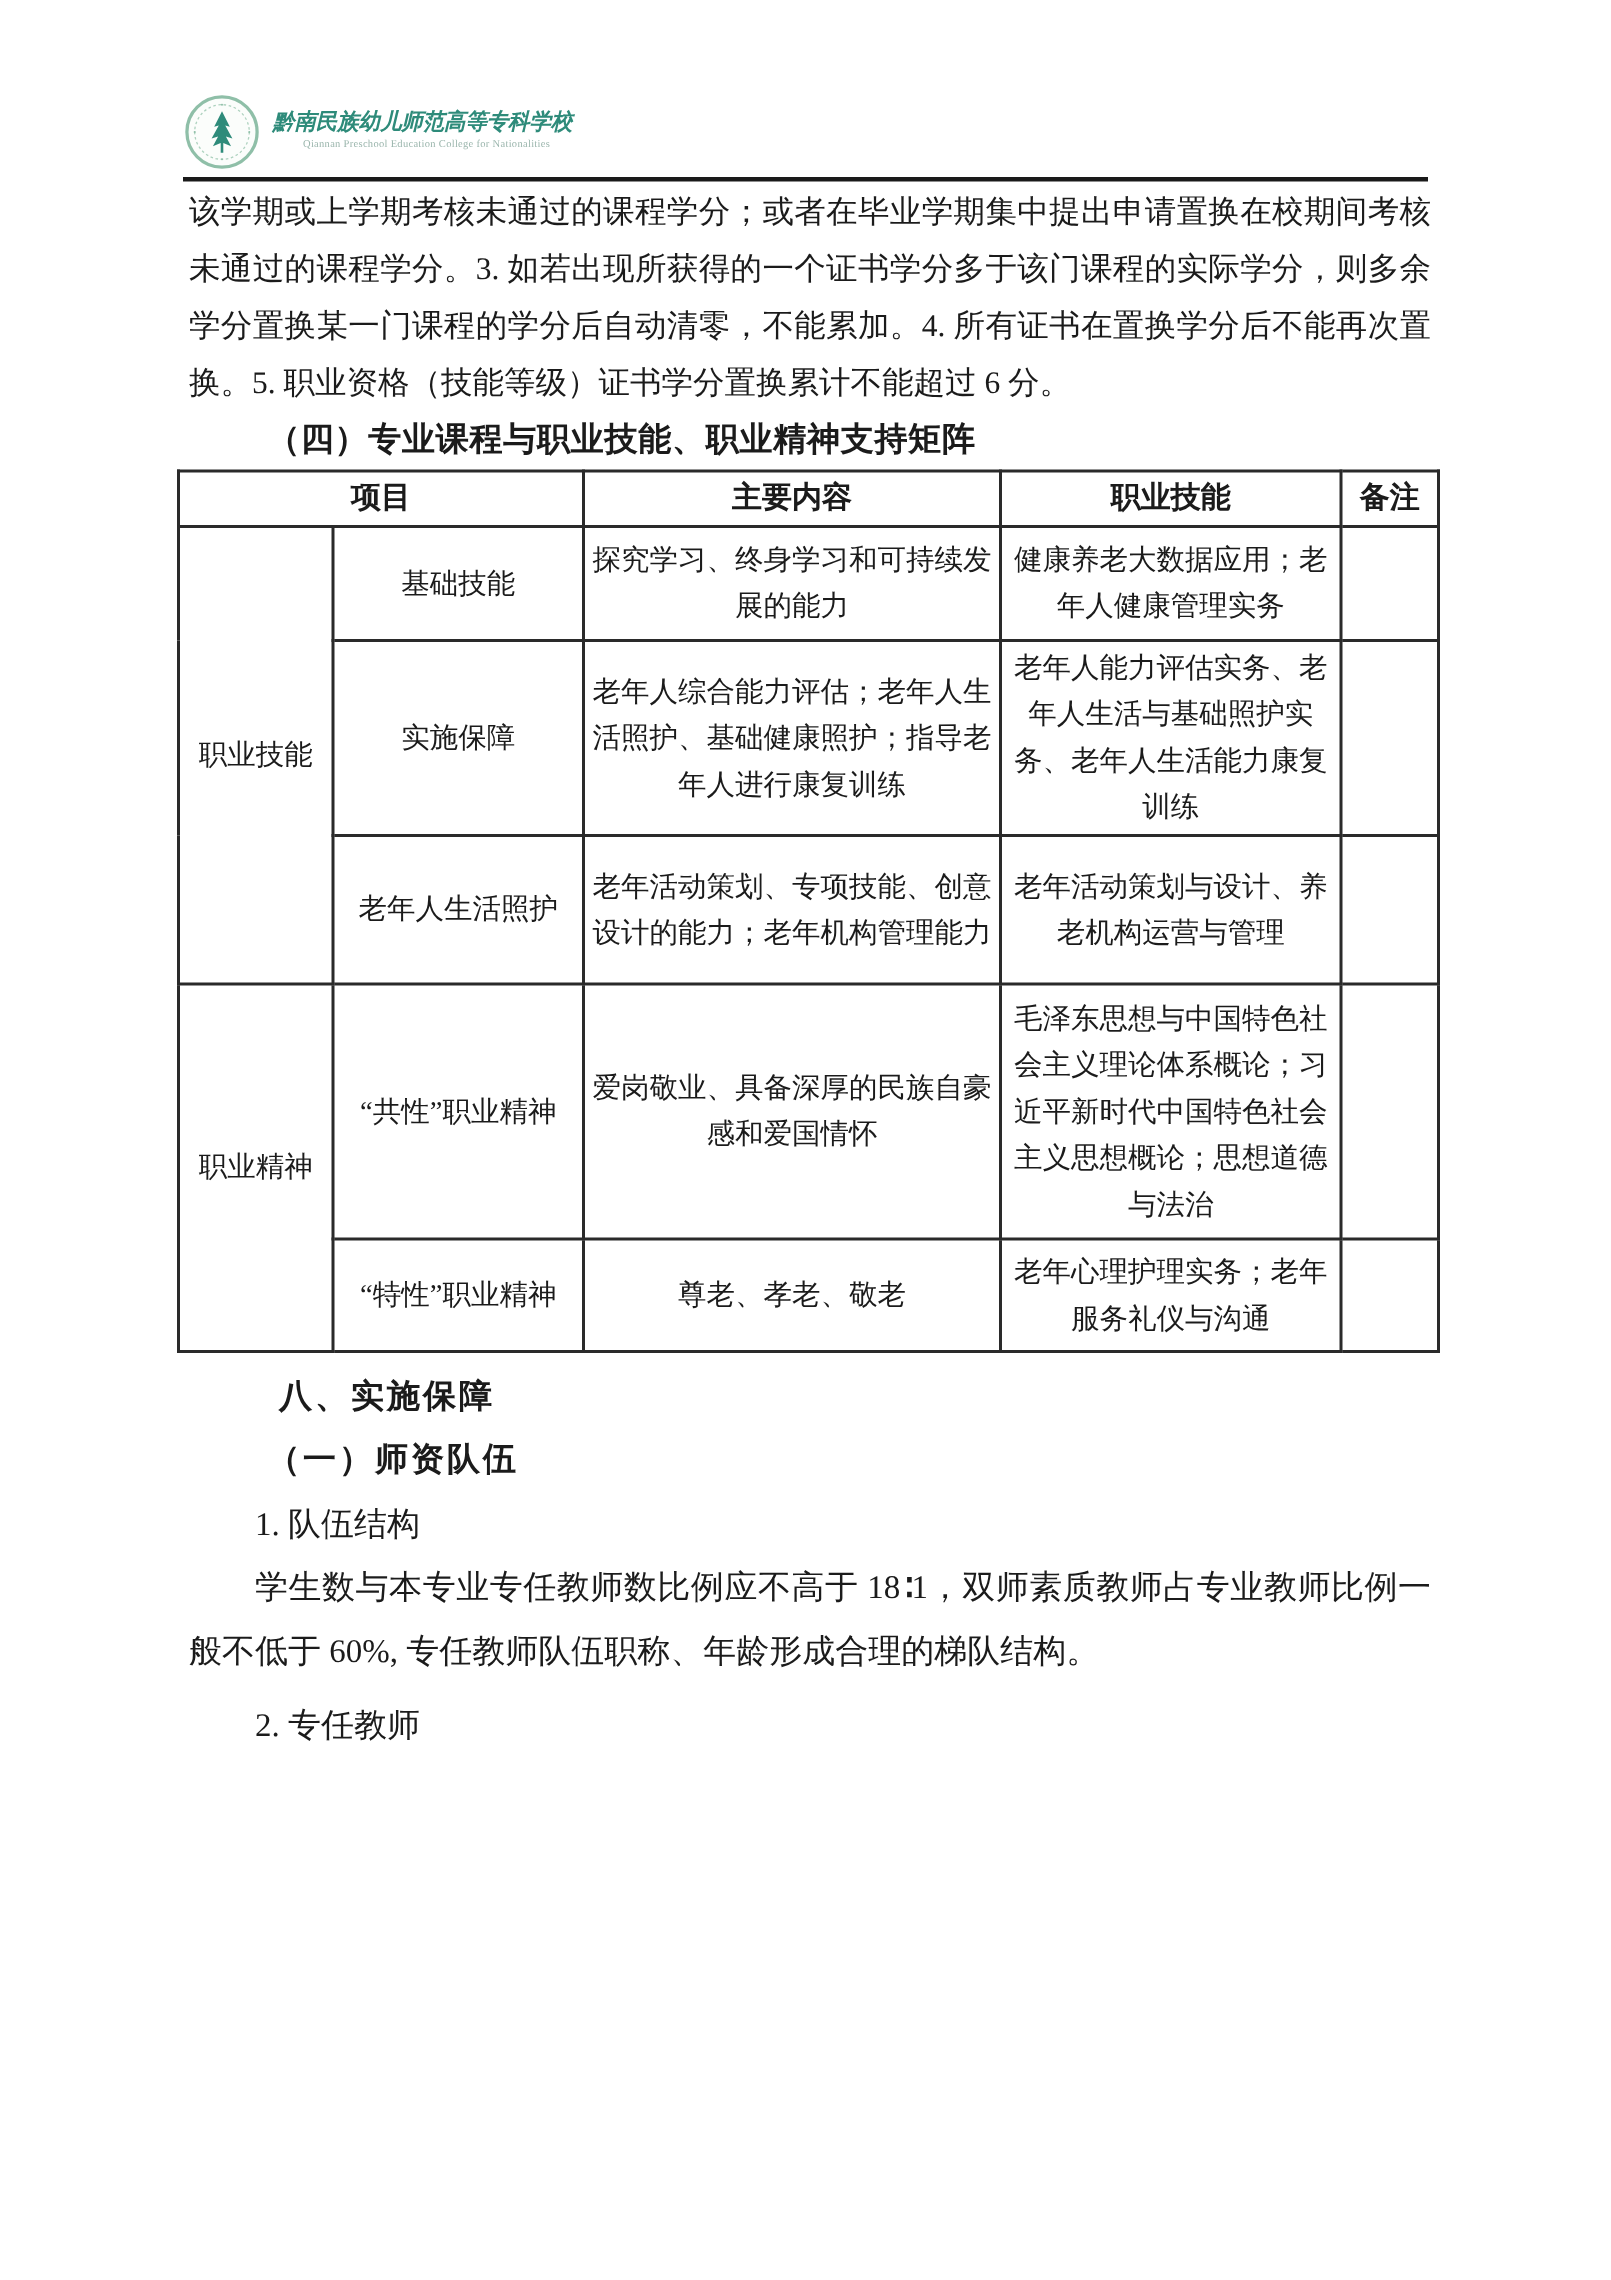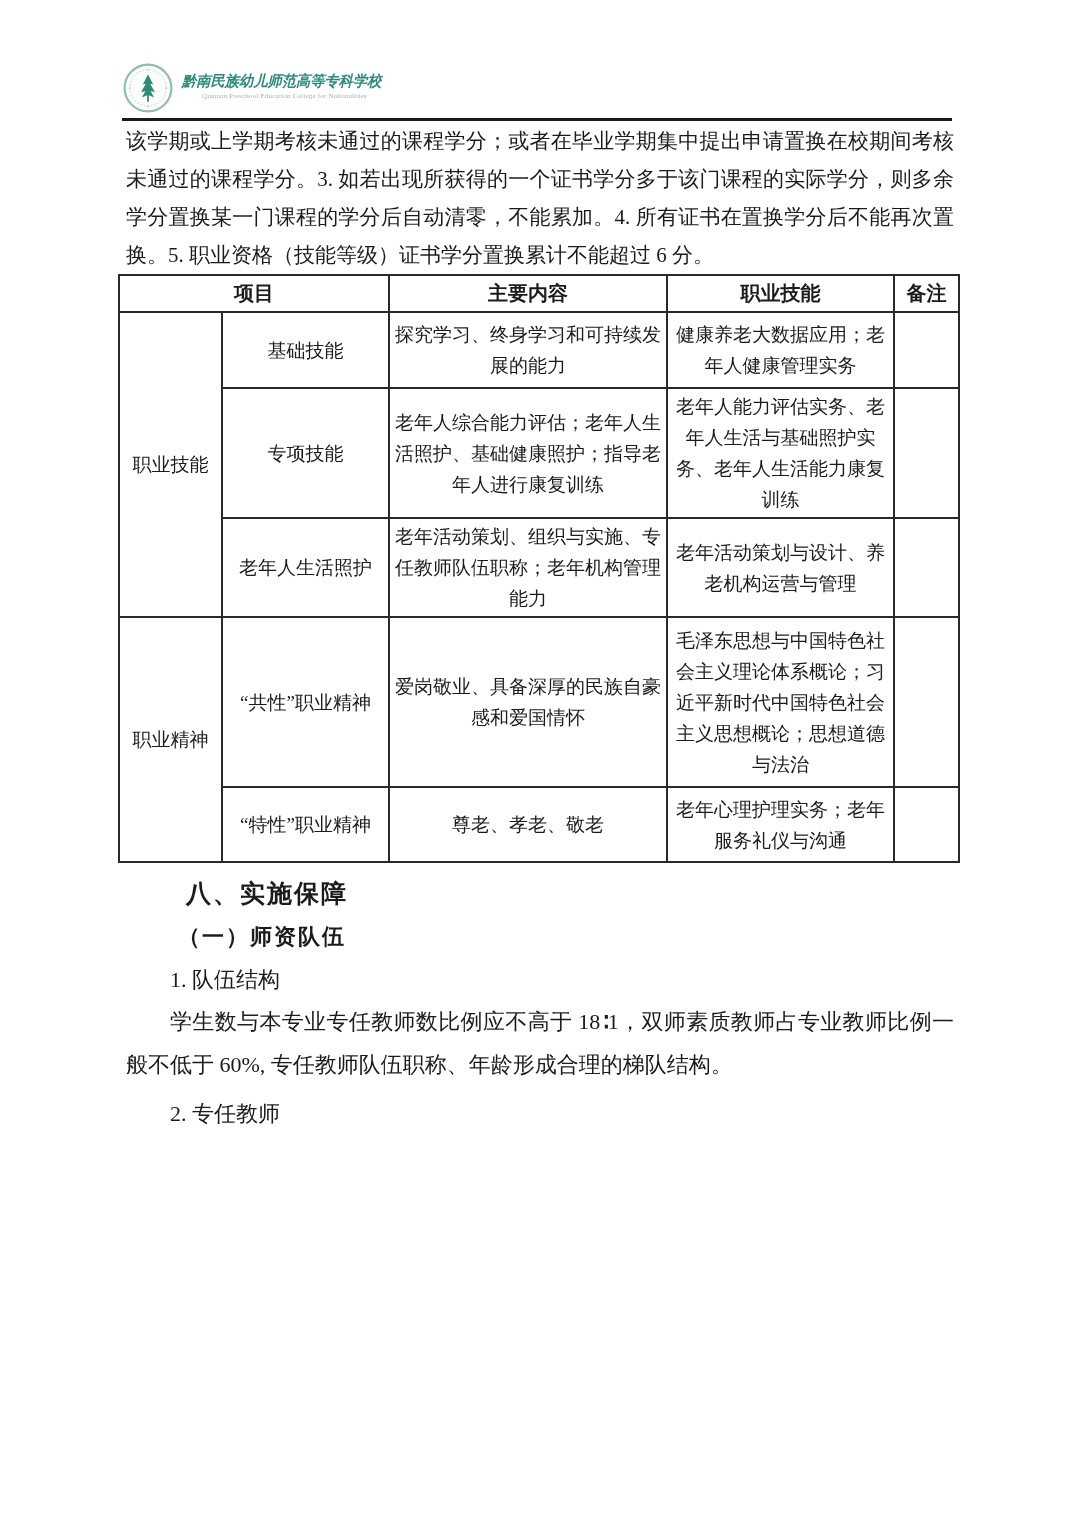--- a/index.html
+++ b/index.html
@@ -48,21 +48,21 @@
   }
   .para.first { margin-top: 0; }
   .para.loose { font-size: 22px; line-height: 43px; margin-top: 5px; }
   .indent2 { text-indent: 2em; }
   .h-matrix {
     font-size: 22px; font-weight: bold;
     margin: 4px 0 5px 60px;
     letter-spacing: 0.5px;
   }
   .h-big {
-    font-size: 25px; font-weight: bold;
+    font-size: 22px; font-weight: bold;
     margin: 14px 0 0 68px; letter-spacing: 2px;
   }
   .h-sub {
     font-size: 22px; font-weight: bold;
     margin: 12px 0 0 60px; letter-spacing: 2px;
   }
   .h-num {
     font-size: 22px; font-weight: normal;
     margin: 13px 0 0 0; text-indent: 2em;
     padding-left: 8px;
@@ -112,20 +112,21 @@
         <div class="logo-en">Qiannan Preschool Education College for Nationalities</div>
       </div>
     </div>
     <div class="hdr-rule"></div>
   </div>
 
   <div class="main">
 
     <p class="para first">该学期或上学期考核未通过的课程学分；或者在毕业学期集中提出申请置换在校期间考核未通过的课程学分。3. 如若出现所获得的一个证书学分多于该门课程的实际学分，则多余学分置换某一门课程的学分后自动清零，不能累加。4. 所有证书在置换学分后不能再次置换。5. 职业资格（技能等级）证书学分置换累计不能超过 6 分。</p>
 
+    <h3 class="h-matrix">（四）专业课程与职业技能、职业精神支持矩阵</h3>
 
     <table class="matrix">
       <colgroup>
         <col style="width:103px">
           <col style="width:167px">
           <col style="width:278px">
           <col style="width:227px">
           <col style="width:65px">
       </colgroup>
       <thead>
@@ -138,28 +139,28 @@
       </thead>
       <tbody>
         <tr class="tr-1">
           <td rowspan="3">职业技能</td>
           <td class="cell-item">基础技能</td>
           <td>探究学习、终身学习和可持续发展的能力</td>
           <td>健康养老大数据应用；老年人健康管理实务</td>
           <td></td>
         </tr>
         <tr class="tr-2">
-          <td class="cell-item">专项技能</td>
+          <td class="cell-item">实施保障</td>
           <td>老年人综合能力评估；老年人生活照护、基础健康照护；指导老年人进行康复训练</td>
           <td>老年人能力评估实务、老年人生活与基础照护实务、老年人生活能力康复训练</td>
           <td></td>
         </tr>
         <tr class="tr-3">
           <td class="cell-item">老年人生活照护</td>
-          <td>老年活动策划、组织与实施、专任教师队伍职称；老年机构管理能力</td>
+          <td>老年活动策划、专项技能、创意设计的能力；老年机构管理能力</td>
           <td>老年活动策划与设计、养老机构运营与管理</td>
           <td></td>
         </tr>
         <tr class="tr-4">
           <td rowspan="2">职业精神</td>
           <td class="cell-item">“共性”职业精神</td>
           <td>爱岗敬业、具备深厚的民族自豪感和爱国情怀</td>
           <td>毛泽东思想与中国特色社会主义理论体系概论；习近平新时代中国特色社会主义思想概论；思想道德与法治</td>
           <td></td>
         </tr>

